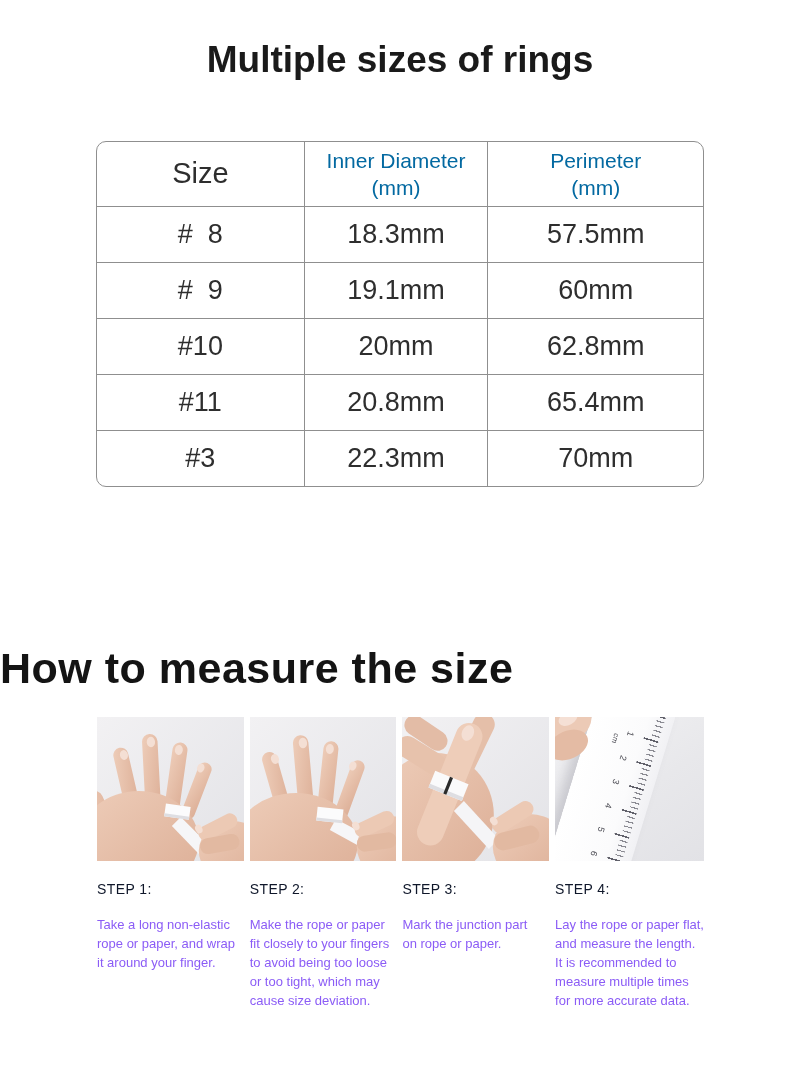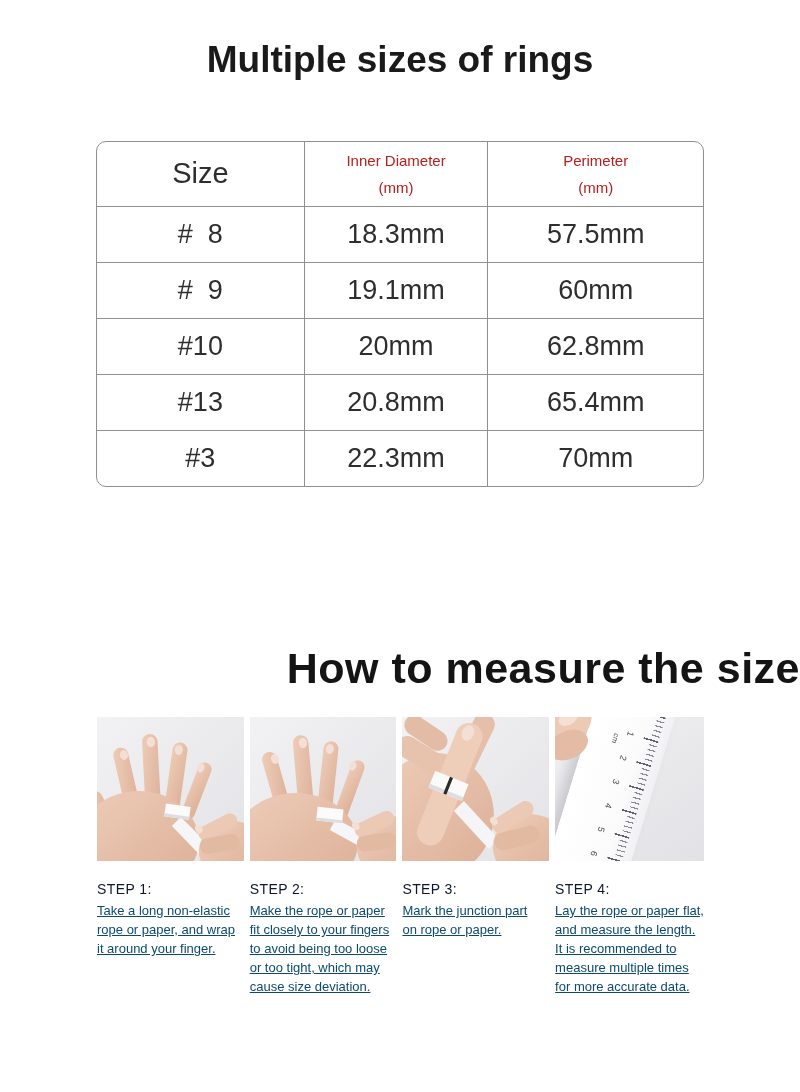--- a/index.html
+++ b/index.html
@@ -14,33 +14,33 @@
     border:1.5px solid #8f8f8f; border-radius:10px; overflow:hidden; background:#fff; }
   table.sizes { width:100%; border-collapse:collapse; table-layout:fixed; }
   .sizes th, .sizes td { border:1px solid #8f8f8f; text-align:center; vertical-align:middle;
     font-weight:400; color:#2e2e2e; }
   .sizes tr > *:first-child { border-left:none; }
   .sizes tr > *:last-child  { border-right:none; }
   .sizes thead th { border-top:none; height:64px; }
   .sizes tbody tr:last-child td { border-bottom:none; }
   .sizes td { height:56px; font-size:27px; }
   .h-size { font-size:29px; color:#262626; }
-  .h-two  { font-size:15px; line-height:27px; color:#b91c1c; }
+  .h-two  { font-size:21px; line-height:27px; color:#0369a1; }
   .c-size { font-size:26px; white-space:pre-wrap; }
 
-  .sub-title { position:absolute; top:644px; left:0; width:100%; text-align:right;
+  .sub-title { position:absolute; top:644px; left:0; width:100%; text-align:left;
     font-size:43px; font-weight:700; color:#141414; letter-spacing:0.5px; }
 
   .steps { position:absolute; left:97px; top:717px; width:607px;
     display:grid; grid-template-columns:repeat(4,1fr); column-gap:6px; }
   .photo { height:144px; position:relative; overflow:hidden;
     background:linear-gradient(145deg,#f2f2f4 0%, #e8e8eb 55%, #e2e2e6 100%); }
   .photo svg { display:block; width:100%; height:100%; }
   .step-label { margin-top:20px; font-size:14px; letter-spacing:0.4px; color:#0f172a; }
-  .step-desc  { margin-top:4px; font-size:13px; line-height:19px; color:#0c4a6e; white-space:pre;text-decoration:underline; }
+  .step-desc  { margin-top:18px; font-size:13px; line-height:19px; color:#8b5cf6; white-space:pre; }
 
   
   .ruler { position:absolute; left:44px; top:-18px; width:80px; height:205px;
     background:linear-gradient(to right,#ffffff, #fbfbfc 68%, #f1f1f4);
     transform:rotate(17deg); transform-origin:40px 0;
     box-shadow:-8px 2px 12px rgba(110,110,125,0.28); }
   .ticks-fine { position:absolute; right:9px; top:10px; bottom:6px; width:8px;
     background:repeating-linear-gradient(to bottom,#8a8a92 0 1.2px, transparent 1.2px 5px); }
   .ticks-cm { position:absolute; right:9px; top:10px; bottom:6px; width:15px;
     background:repeating-linear-gradient(to bottom,#60606a 0 1.6px, transparent 1.6px 25px); }
@@ -106,21 +106,21 @@
             <td>60mm</td>
           </tr>
 
           <tr>
             <td class="c-size">#10</td>
             <td>20mm</td>
             <td>62.8mm</td>
           </tr>
 
           <tr>
-            <td class="c-size">#13</td>
+            <td class="c-size">#11</td>
             <td>20.8mm</td>
             <td>65.4mm</td>
           </tr>
 
 
           <tr>
             <td class="c-size">#3</td>
             <td>22.3mm</td>
             <td>70mm</td>
           </tr>

